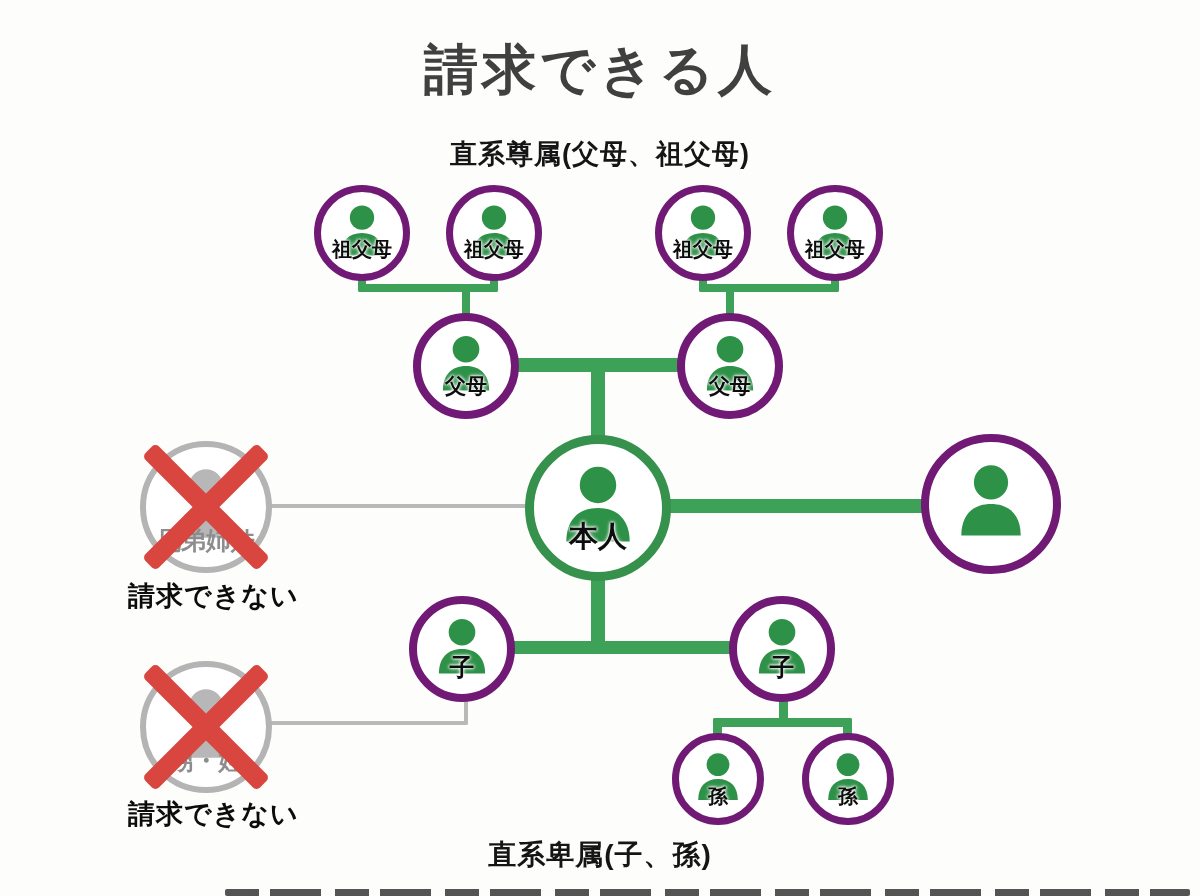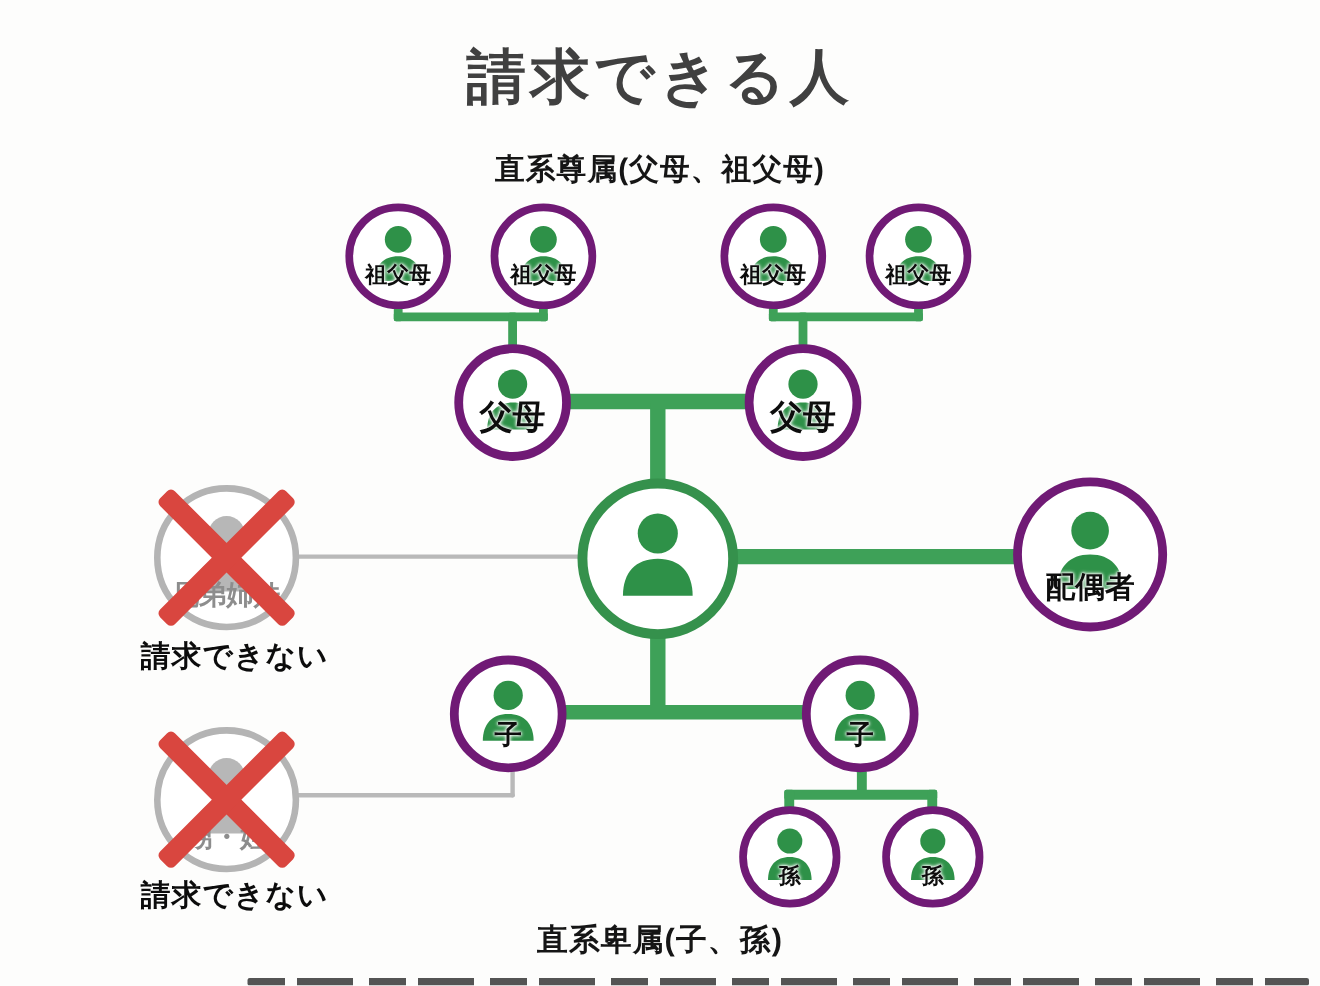--- a/index.html
+++ b/index.html
@@ -38,21 +38,21 @@
   }
   .node .icon svg{display:block;}
   .node .label{
     position:absolute;left:-10px;right:-10px;text-align:center;z-index:3;
     font-weight:800;color:#0d0d0d;white-space:nowrap;
     text-shadow:0 0 2px #fff,0 0 3px #fff,0 0 4px #fff;
   }
   .n-gp   {width:96px;height:96px;}
   .n-gp   .label{bottom:11px;font-size:20px;}
   .n-par  {width:106px;height:106px;border-width:8px;}
-  .n-par  .label{bottom:11px;font-size:30px;}
+  .n-par  .label{bottom:11px;font-size:21px;}
   .n-self {width:146px;height:146px;border-width:9px;border-color:#35914c;}
   .n-self .label{bottom:15px;font-size:29px;}
   .n-sp   {width:140px;height:140px;border-width:8px;}
   .n-sp   .label{bottom:14px;font-size:27px;}
   .n-child{width:106px;height:106px;border-width:8px;}
   .n-child .label{bottom:10px;font-size:25px;}
   .n-gc   {width:92px;height:92px;}
   .n-gc   .label{bottom:8px;font-size:20px;}
 
   
@@ -173,30 +173,30 @@
     <span class="label">父母</span>
   </div>
 
   <div class="node n-self" style="left:525px;top:435px;">
     <span class="icon">
         <svg width="96" height="96" viewBox="0 0 100 100">
           <circle cx="50" cy="30" r="19" fill="currentColor"></circle>
           <path d="M50 54 C71 54 83 67 83 89 L17 89 C17 67 29 54 50 54 Z" fill="currentColor"></path>
         </svg>
       </span>
+    <span class="label">本人</span>
   </div>
 
   <div class="node n-sp" style="left:921px;top:434px;">
     <span class="icon">
         <svg width="90" height="90" viewBox="0 0 100 100">
           <circle cx="50" cy="30" r="19" fill="currentColor"></circle>
           <path d="M50 54 C71 54 83 67 83 89 L17 89 C17 67 29 54 50 54 Z" fill="currentColor"></path>
         </svg>
       </span>
-    <span class="label">配偶者</span>
   </div>
 
   <div class="node n-child" style="left:409px;top:596px;">
     <span class="icon">
         <svg width="70" height="70" viewBox="0 0 100 100">
           <circle cx="50" cy="30" r="19" fill="currentColor"></circle>
           <path d="M50 54 C71 54 83 67 83 89 L17 89 C17 67 29 54 50 54 Z" fill="currentColor"></path>
         </svg>
       </span>
     <span class="label">子</span>

